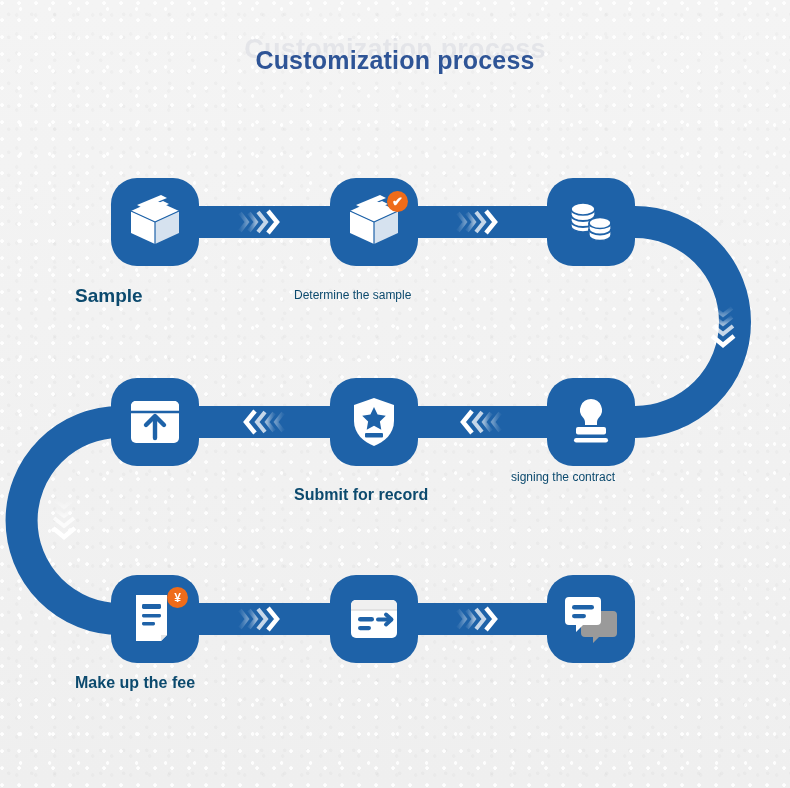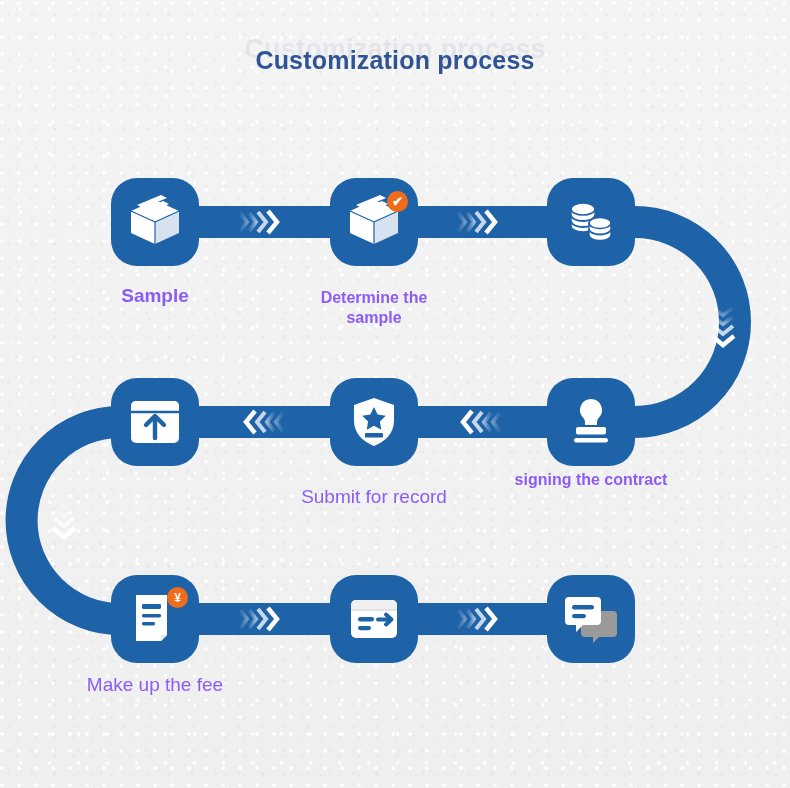--- a/index.html
+++ b/index.html
@@ -72,28 +72,27 @@
   }
   .node .glyph {
     position: relative;
     width: 56px;
     height: 56px;
   }
 
   
   .node-label {
     position: absolute;
-    text-align: center;
-    color: #8b5cf6;
+    color: #0c4a6e;
     line-height: 1.28;
     white-space: pre-line;
   }
   .label-lg  { font-size: 19px; font-weight: bold; }
-  .label-sm  { font-size: 16px; font-weight: bold; }
-  .label-md  { font-size: 19px; font-weight: normal; }
+  .label-sm  { font-size: 12px; font-weight: normal; }
+  .label-md  { font-size: 16px; font-weight: bold; }
 
   
   .badge {
     position: absolute;
     width: 21px; height: 21px;
     border-radius: 50%;
     background: #ef6c1a;
     display: flex;
     align-items: center;
     justify-content: center;

